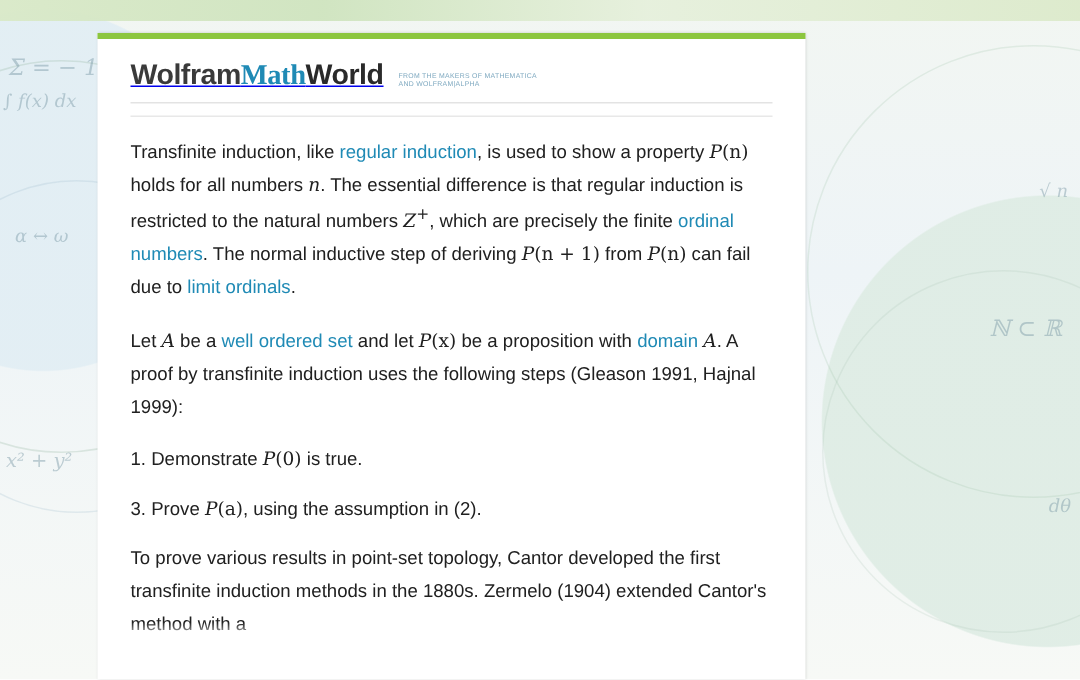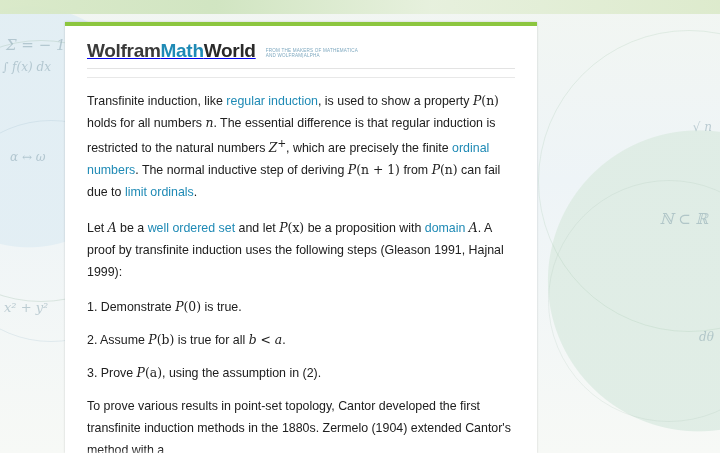--- a/index.html
+++ b/index.html
@@ -90,20 +90,21 @@
     font-size: 19px;
     font-weight: bold;
     color: #3a3a3a;
     letter-spacing: -0.3px;
   }
   .logo-math {
     font-size: 19px;
     font-weight: bold;
     color: #1f8ab5;
     letter-spacing: -0.3px;
+    font-family: Liberation Serif, serif;
   }
   .logo-world {
     font-size: 19px;
     font-weight: bold;
     color: #2a2a2a;
     letter-spacing: -0.3px;
   }
   .logo-mathworld { display: flex; align-items: baseline; }
   .tagline {
     margin-left: 4px;
@@ -208,21 +209,20 @@
       <div class="title-rule"></div>
 
       <div class="body">
 
         <p><span>Transfinite induction, like </span><a class="link" href="#">regular induction</a><span>, is used to show a property </span><span class="mi">P</span><span class="mr">(n)</span><span> holds for all numbers </span><span class="mi">n</span><span>. The essential difference is that regular induction is restricted to the natural numbers </span><span class="mi">Z</span><sup class="mr">+</sup><span>, which are precisely the finite </span><a class="link" href="#">ordinal numbers</a><span>. The normal inductive step of deriving </span><span class="mi">P</span><span class="mr">(n + 1)</span><span> from </span><span class="mi">P</span><span class="mr">(n)</span><span> can fail due to </span><a class="link" href="#">limit ordinals</a><span>.</span></p>
 
         <p><span>Let </span><span class="mi">A</span><span> be a </span><a class="link" href="#">well ordered set</a><span> and let </span><span class="mi">P</span><span class="mr">(x)</span><span> be a proposition with </span><a class="link" href="#">domain</a><span>&nbsp;</span><span class="mi">A</span><span>. A proof by transfinite induction uses the following steps (Gleason 1991, Hajnal 1999):</span></p>
 
         <p class="step"><span>1. Demonstrate </span><span class="mi">P</span><span class="mr">(0)</span><span> is true.</span></p>
 
-        <p class="step"><span>2. Assume </span><span class="mi">P</span><span class="mr">(b)</span><span> is true for all </span><span class="mi">b &lt; a</span><span>.</span></p>
 
         <p class="step"><span>3. Prove </span><span class="mi">P</span><span class="mr">(a)</span><span>, using the assumption in (2).</span></p>
 
 
         <p class="fade-last"><span>To prove various results in point-set topology, Cantor developed the first transfinite</span> <span>induction methods in the 1880s. Zermelo (1904) extended Cantor's method with a</span></p>
 
       </div>
     </div>
   </div>
 </div>

